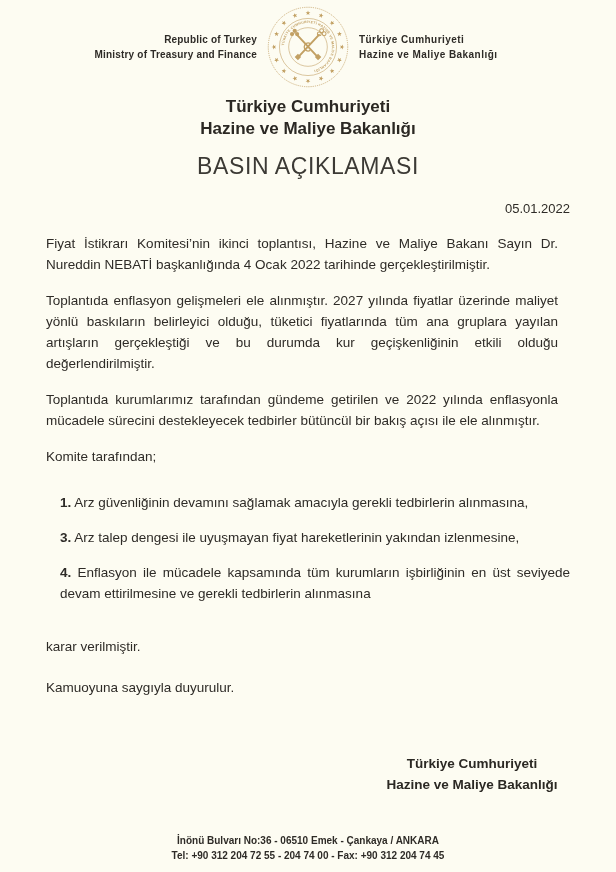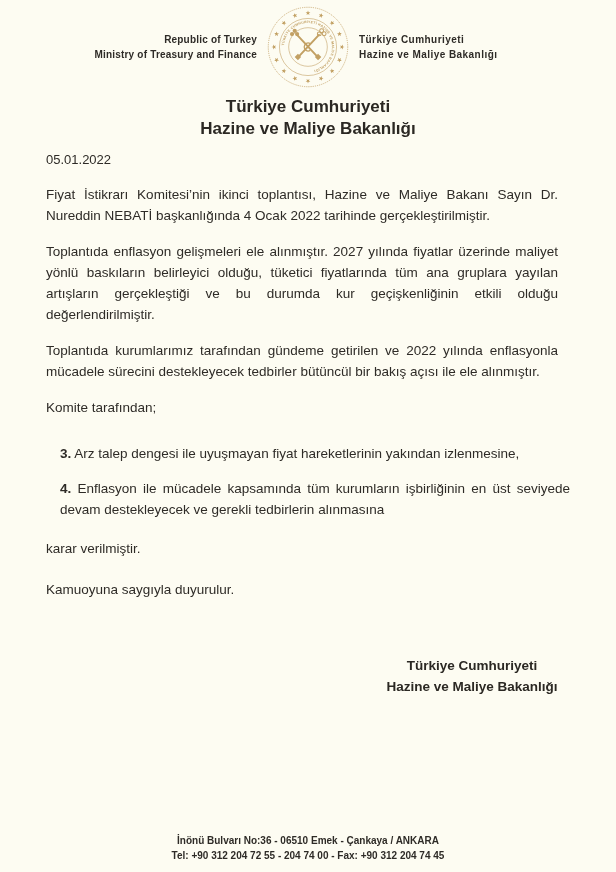--- a/index.html
+++ b/index.html
@@ -20,29 +20,29 @@
     height: 86px; box-sizing: border-box;
   }
   .header-side { flex: 1; font-size: 10px; font-weight: bold; line-height: 1.55; letter-spacing: 0.2px; }
   .header-left  { text-align: right; padding-right: 9px; }
   .header-right { text-align: left;  padding-left: 9px; letter-spacing: 0.45px; }
   .seal { width: 84px; height: 84px; flex: 0 0 auto; }
 
   
   .title-block { text-align: center; margin-top: 10px; font-weight: bold; font-size: 17px; line-height: 22px; color: #2b2823; }
   .heading { text-align: center; margin-top: 13px; font-size: 23px; font-weight: 400; letter-spacing: 0.6px; color: #3c3a35; }
-  .date { margin: 12px 46px 0; text-align: left; font-size: 13px; }
+  .date { margin: 21px 46px 0; text-align: right; font-size: 13px; }
 
   
   .content { margin: 17px 46px 0; font-size: 13.5px; line-height: 21px; }
   .para { margin: 0 12px 15px 0; text-align: justify; }
   .komite { margin: 7px 0 25px 0; }
   .list-item { margin: 0 0 14px 14px; text-align: justify; }
   .list-item b { font-weight: bold; }
-  .closing-1 { margin: 18px 0 0 0; }
+  .closing-1 { margin: 32px 0 0 0; }
   .closing-2 { margin: 20px 0 0 0; }
 
   
   .signature {
     width: 260px; margin: 55px 14px 0 auto;
     text-align: center; font-weight: bold;
     font-size: 13.5px; line-height: 21px; color: #2b2823;
   }
 
   
@@ -119,35 +119,40 @@
       <div>Türkiye Cumhuriyeti</div>
       <div>Hazine ve Maliye Bakanlığı</div>
     </div>
   </div>
 
   <div class="title-block">
     <div>Türkiye Cumhuriyeti</div>
     <div>Hazine ve Maliye Bakanlığı</div>
   </div>
 
+  <div class="heading">BASIN AÇIKLAMASI</div>
   <div class="date">05.01.2022</div>
 
   <div class="content">
     <p class="para">Fiyat İstikrarı Komitesi’nin ikinci toplantısı, Hazine ve Maliye Bakanı Sayın Dr. Nureddin NEBATİ başkanlığında 4 Ocak 2022 tarihinde gerçekleştirilmiştir.</p>
     <p class="para">Toplantıda enflasyon gelişmeleri ele alınmıştır. 2027 yılında fiyatlar üzerinde maliyet yönlü baskıların belirleyici olduğu, tüketici fiyatlarında tüm ana gruplara yayılan artışların gerçekleştiği ve bu durumda kur geçişkenliğinin etkili olduğu değerlendirilmiştir.</p>
     <p class="para">Toplantıda kurumlarımız tarafından gündeme getirilen ve 2022 yılında enflasyonla mücadele sürecini destekleyecek tedbirler bütüncül bir bakış açısı ile ele alınmıştır.</p>
     <p class="para komite">Komite tarafından;</p>
 
     <div class="list-item">
+      <b>1.</b>
+      <span>Arz güvenliğinin devamını sağlamak amacıyla gerekli tedbirlerin alınmasına,</span>
+    </div>
+    <div class="list-item">
       <b>3.</b>
       <span>Arz talep dengesi ile uyuşmayan fiyat hareketlerinin yakından izlenmesine,</span>
     </div>
     <div class="list-item">
       <b>4.</b>
-      <span>Enflasyon ile mücadele kapsamında tüm kurumların işbirliğinin en üst seviyede devam destekleyecek ve gerekli tedbirlerin alınmasına</span>
+      <span>Enflasyon ile mücadele kapsamında tüm kurumların işbirliğinin en üst seviyede devam ettirilmesine ve gerekli tedbirlerin alınmasına</span>
     </div>
 
     <div class="closing-1">karar verilmiştir.</div>
     <div class="closing-2">Kamuoyuna saygıyla duyurulur.</div>
   </div>
 
   <div class="signature">
     <div>Türkiye Cumhuriyeti</div>
     <div>Hazine ve Maliye Bakanlığı</div>
   </div>

